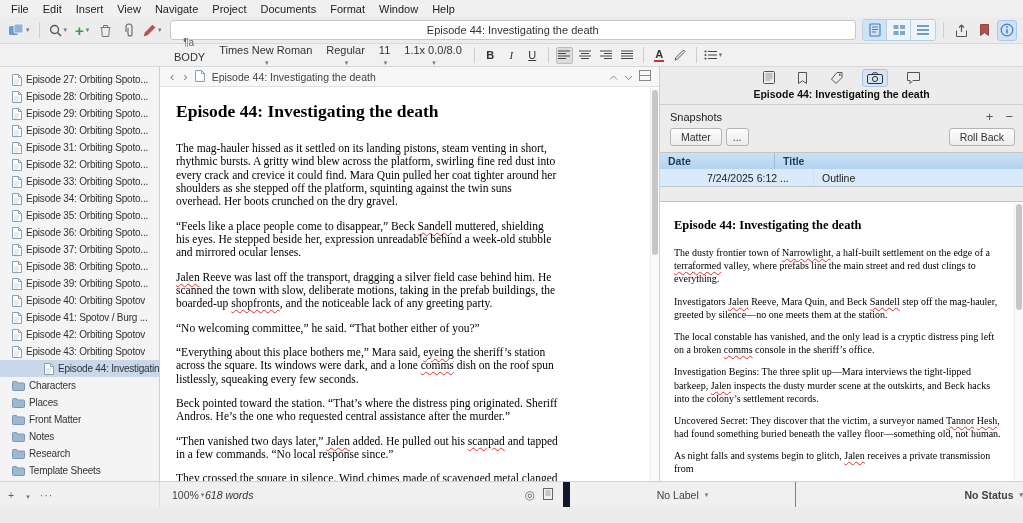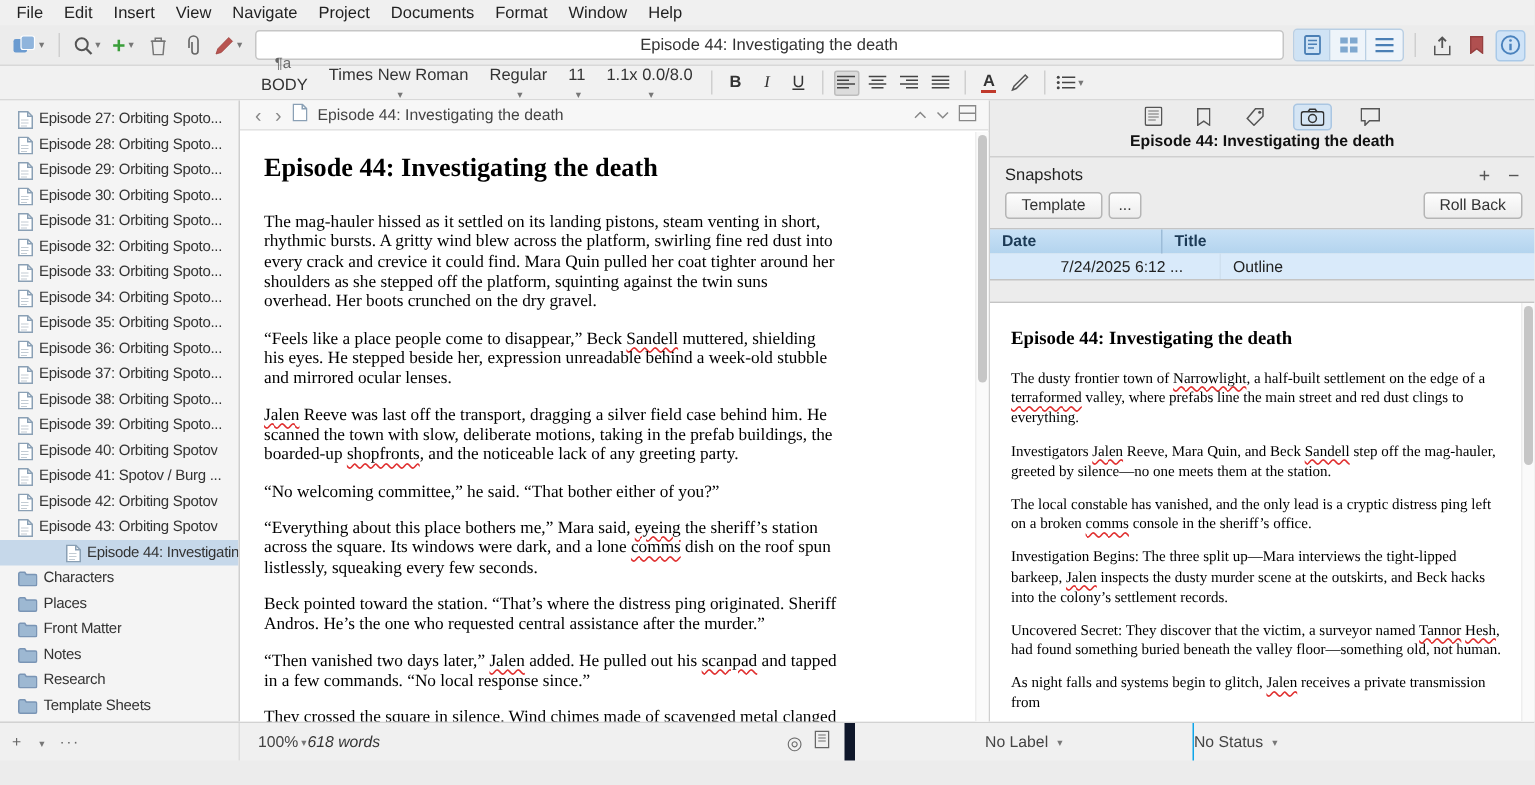--- a/index.html
+++ b/index.html
@@ -90,21 +90,21 @@
   
   .statusbar { height:26px; background:#f0f0f0; border-top:1px solid #d2d2d2; display:flex; align-items:center; font-size:10.5px; color:#444; flex:0 0 auto; }
   .sb-seg { height:100%; display:flex; align-items:center; }
   .sb-left { width:160px; padding:0 8px; gap:10px; border-right:1px solid #dddddd; color:#666; }
   .sb-mid { width:410px; position:relative; justify-content:flex-start; border-right:7px solid #0f172a; }
   .sb-zoom { position:absolute; left:12px; display:flex; align-items:center; }
   .sb-words { transform:translateX(45px); color:#333;font-style:italic; }
   .sb-icons { position:absolute; right:10px; display:flex; align-items:center; gap:8px; color:#666; }
   .i-target::after { content:"◎"; font-size:12px; }
   .sb-label { width:226px; justify-content:center; gap:4px; border-right:1px solid #0ea5e9; }
-  .sb-status { flex:1; justify-content:flex-start; gap:4px; }
+  .sb-status { flex:1; justify-content:flex-end; gap:4px;font-weight:bold; }
 </style>
 </head>
 <body>
 
 <div class="app">
 
   <div class="menubar">
       <div class="menu-item">File</div>
       <div class="menu-item">Edit</div>
       <div class="menu-item">Insert</div>
@@ -581,21 +581,21 @@
       </div>
       <div class="insp-title">Episode 44: Investigating the death</div>
       <div class="snap-header">
         <span>Snapshots</span>
         <span class="pm">
           <span class="i-plus"></span>
           <span class="i-minus"></span>
         </span>
       </div>
       <div class="snap-toolbar">
-        <button class="btn">Template</button>
+        <button class="btn">Matter</button>
         <button class="btn sm">...</button>
         <button class="btn rollback">Roll Back</button>
       </div>
       <div class="snap-table">
         <div class="snap-thead">
           <div class="col-date">Date</div>
           <div class="col-title">Title</div>
         </div>
         <div>
             <div class="snap-row selected">

